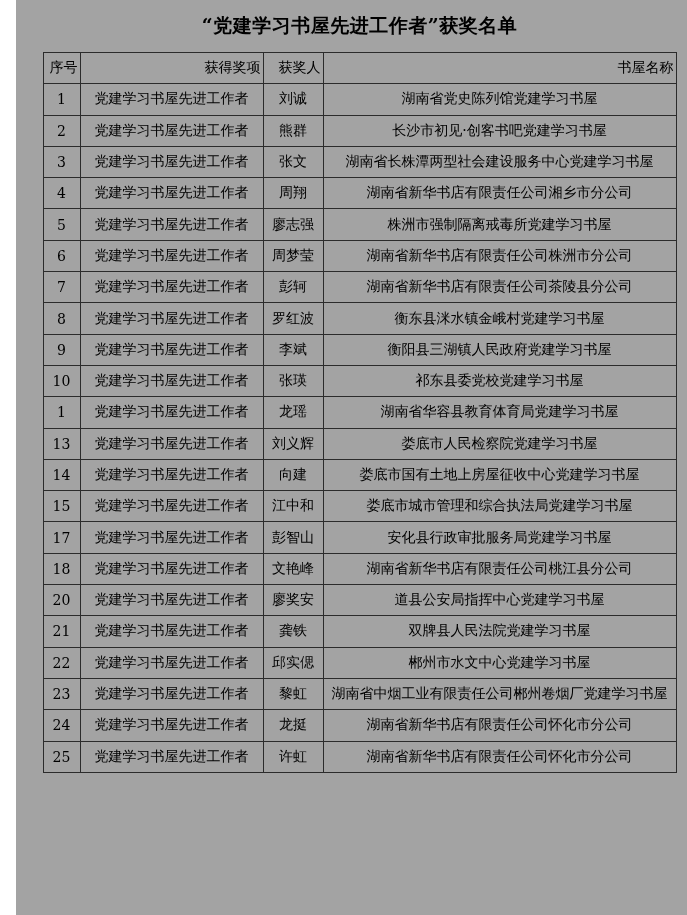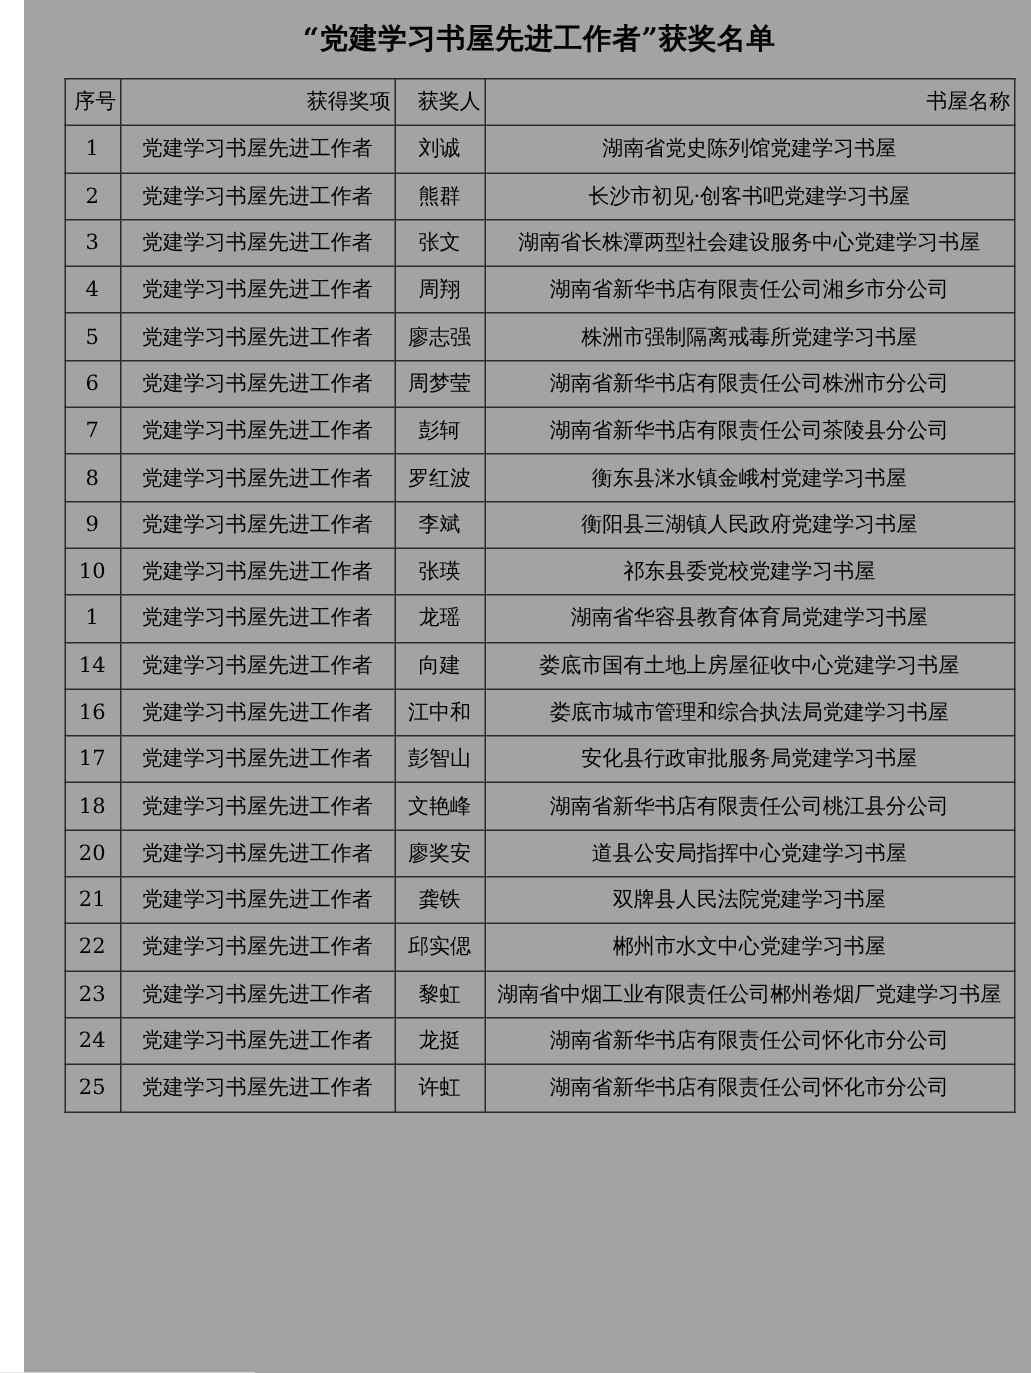--- a/index.html
+++ b/index.html
@@ -139,27 +139,33 @@
           <td>张瑛</td>
           <td>祁东县委党校党建学习书屋</td>
         </tr>
         <tr>
           <td class="num">1</td>
           <td>党建学习书屋先进工作者</td>
           <td>龙瑶</td>
           <td>湖南省华容县教育体育局党建学习书屋</td>
         </tr>
         <tr>
+          <td class="num">13</td>
+          <td>党建学习书屋先进工作者</td>
+          <td>刘义辉</td>
+          <td>娄底市人民检察院党建学习书屋</td>
+        </tr>
+        <tr>
           <td class="num">14</td>
           <td>党建学习书屋先进工作者</td>
           <td>向建</td>
           <td>娄底市国有土地上房屋征收中心党建学习书屋</td>
         </tr>
         <tr>
-          <td class="num">16</td>
+          <td class="num">15</td>
           <td>党建学习书屋先进工作者</td>
           <td>江中和</td>
           <td>娄底市城市管理和综合执法局党建学习书屋</td>
         </tr>
         <tr>
           <td class="num">17</td>
           <td>党建学习书屋先进工作者</td>
           <td>彭智山</td>
           <td>安化县行政审批服务局党建学习书屋</td>
         </tr>

